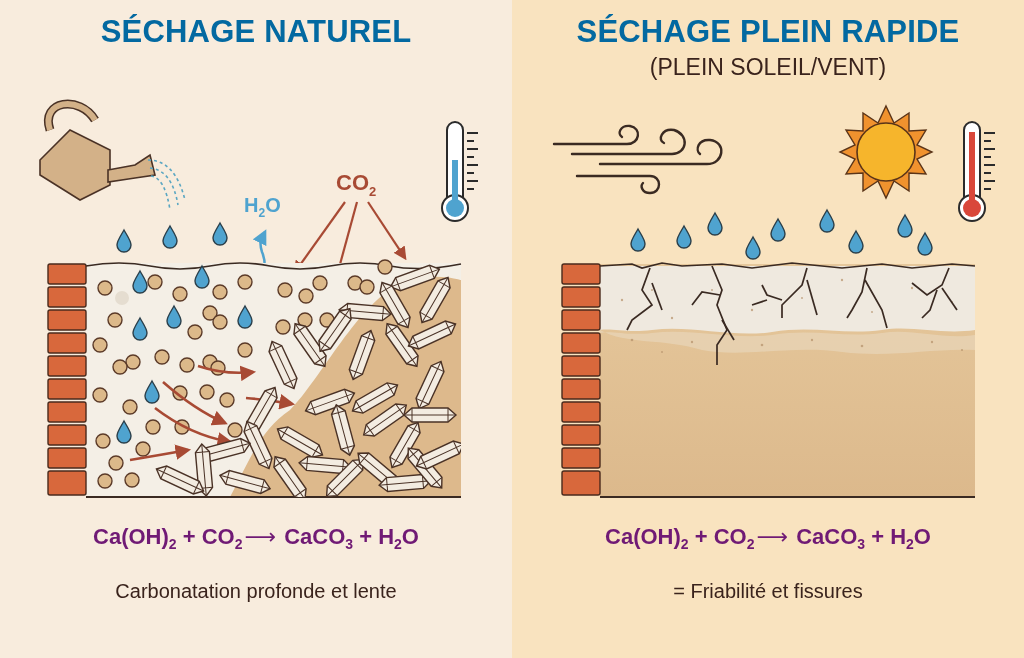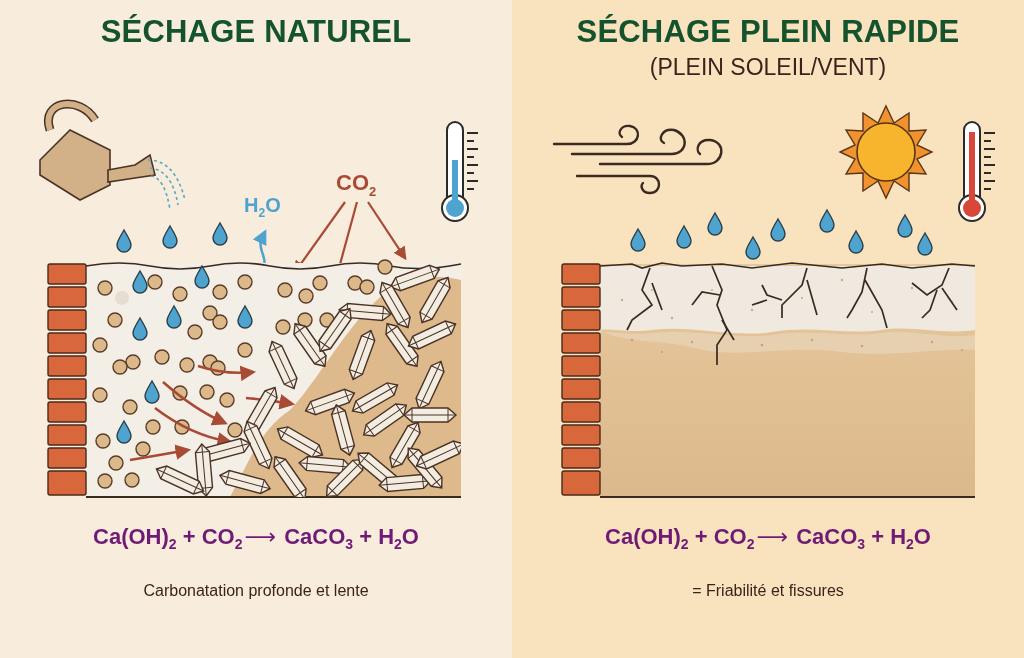--- a/index.html
+++ b/index.html
@@ -1,26 +1,26 @@
 <!DOCTYPE html>
 <html><head>
   <meta charset="utf-8">
   <style>
     * { margin: 0; padding: 0; box-sizing: border-box; }
     html, body { width: 1024px; height: 658px; overflow: hidden; }
     body { font-family: "Liberation Sans", sans-serif; position: relative; background: #f8ecdd; }
     .panel { position: absolute; top: 0; height: 658px; width: 512px; }
     .panel.left { left: 0; background: #f8ecdd; }
     .panel.right { left: 512px; background: #f9e3bf; }
-    .title { position: absolute; top: 14px; width: 100%; text-align: center; font-weight: bold; font-size: 31px; color: #14532d; letter-spacing: 0.2px; }
+    .title { position: absolute; top: 14px; width: 100%; text-align: center; font-weight: bold; font-size: 31px; color: #0369a1; letter-spacing: 0.2px; }
     .subtitle { position: absolute; top: 54px; width: 100%; text-align: center; font-size: 23px; color: #3a231c; }
     .equation { position: absolute; top: 524px; width: 100%; text-align: center; font-weight: bold; font-size: 22px; color: #701a75; }
     .equation sub { font-size: 14px; vertical-align: -5px; }
     .equation .arrow { display: inline-block; font-weight: normal; margin: 0 2px; }
-    .caption { position: absolute; top: 576px; width: 100%; text-align: center; font-size: 16px; line-height: 30px; color: #3a231c; }
+    .caption { position: absolute; top: 576px; width: 100%; text-align: center; font-size: 20px; line-height: 30px; color: #3a231c; }
     svg.scene { position: absolute; left: 0; top: 0; width: 512px; height: 520px; }
   </style>
 </head>
 <body>
 
 <div class="panel left">
   <div class="title">SÉCHAGE NATUREL</div>
 
   <svg class="scene" viewBox="0 0 512 520">
     <defs>

